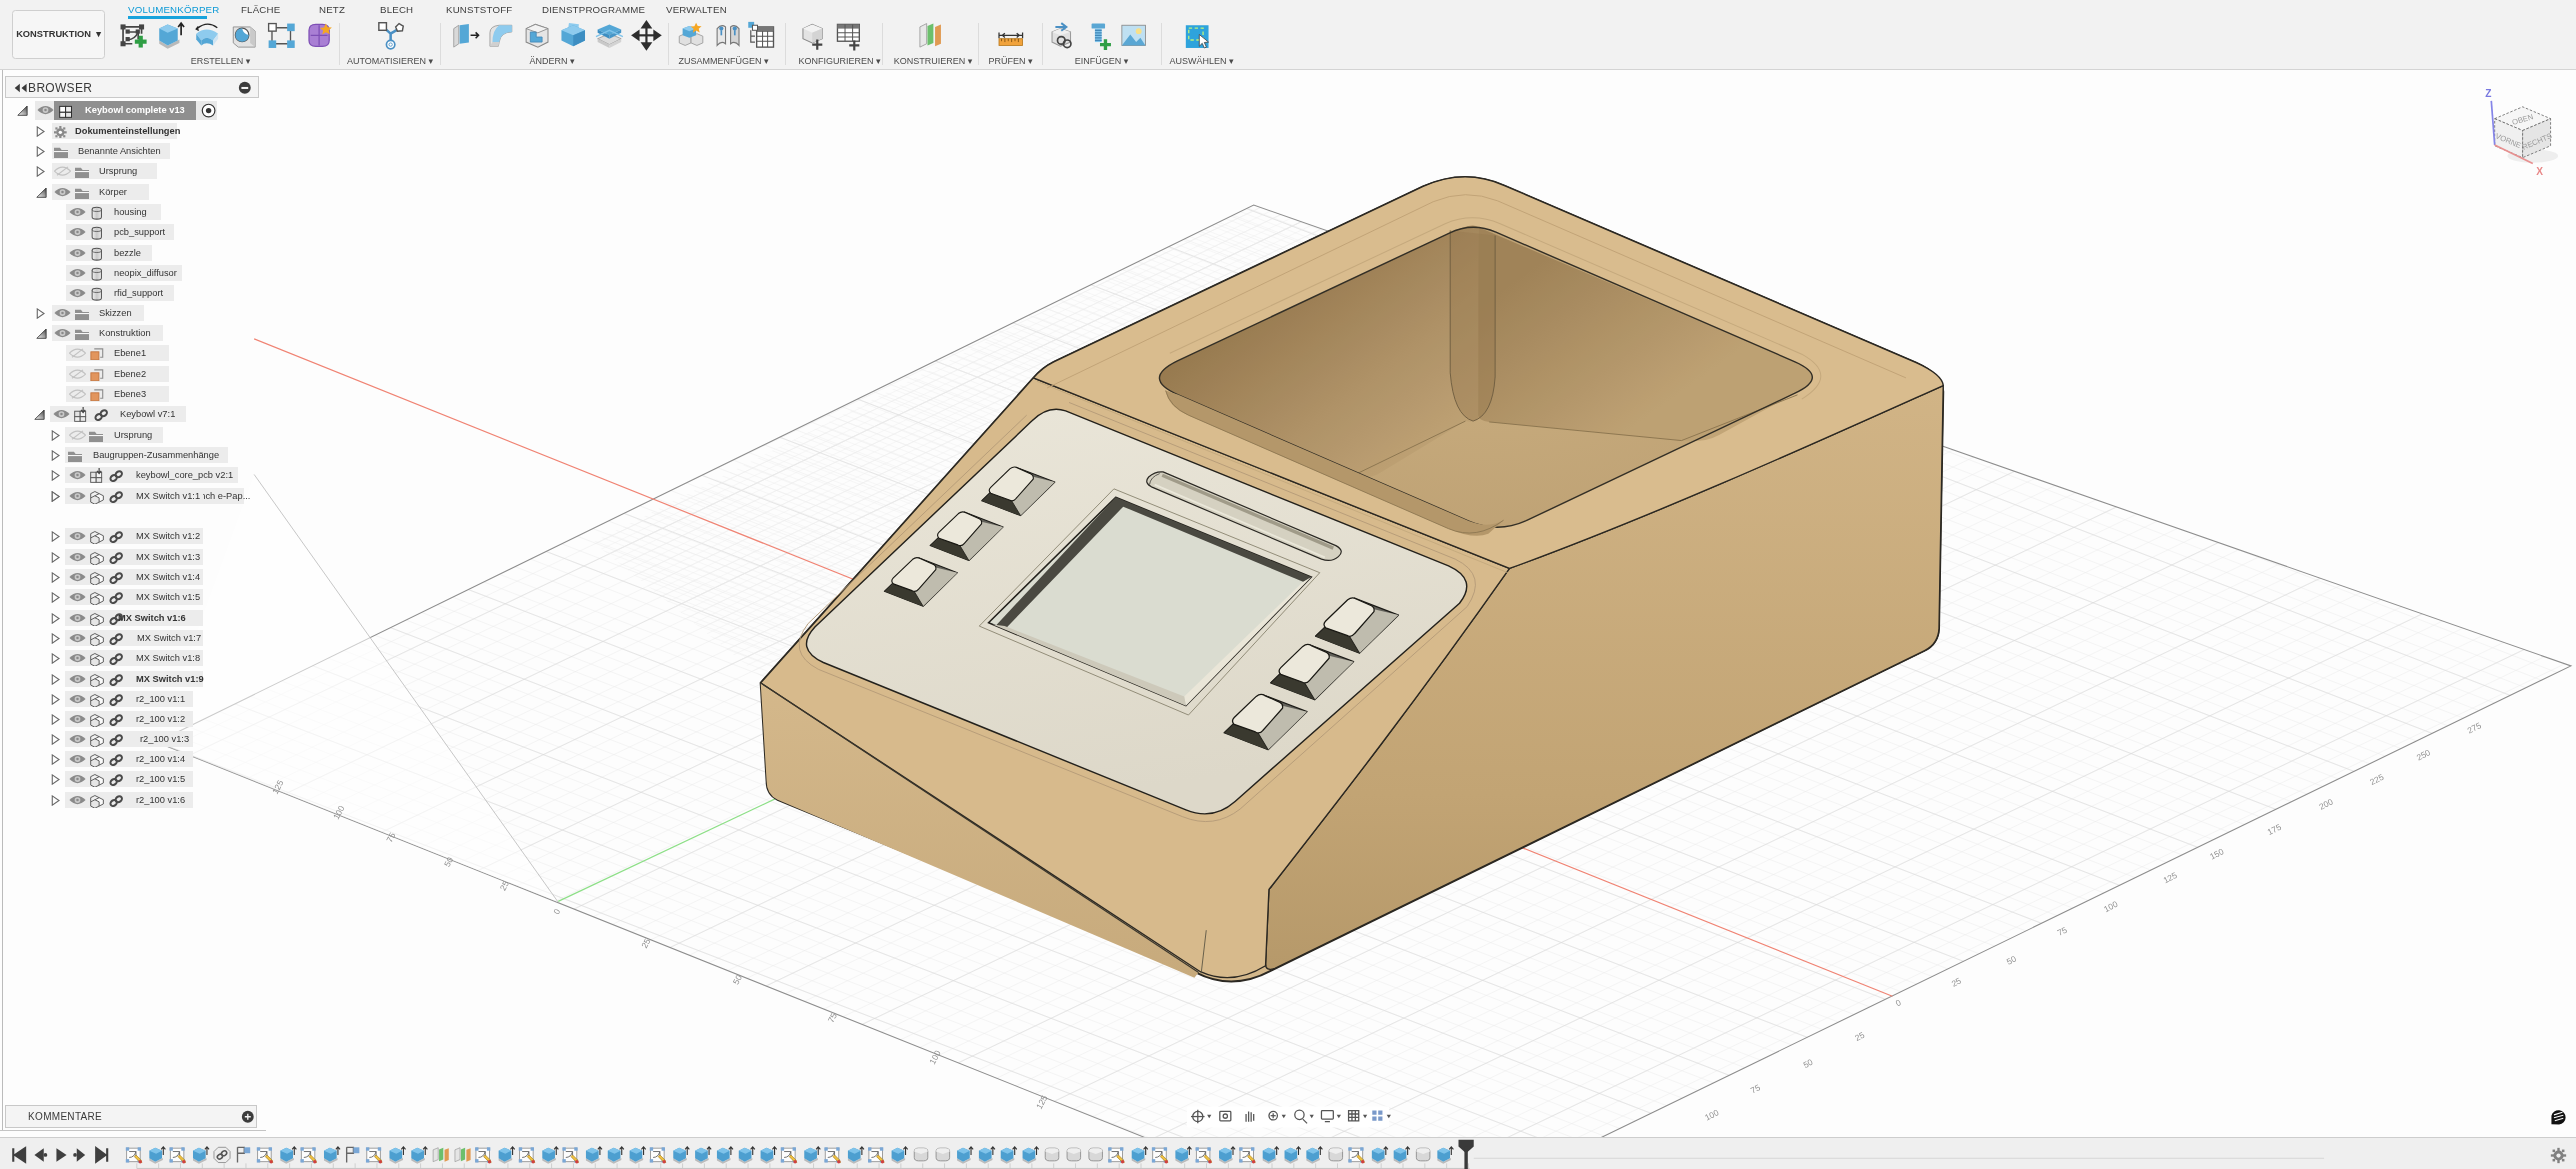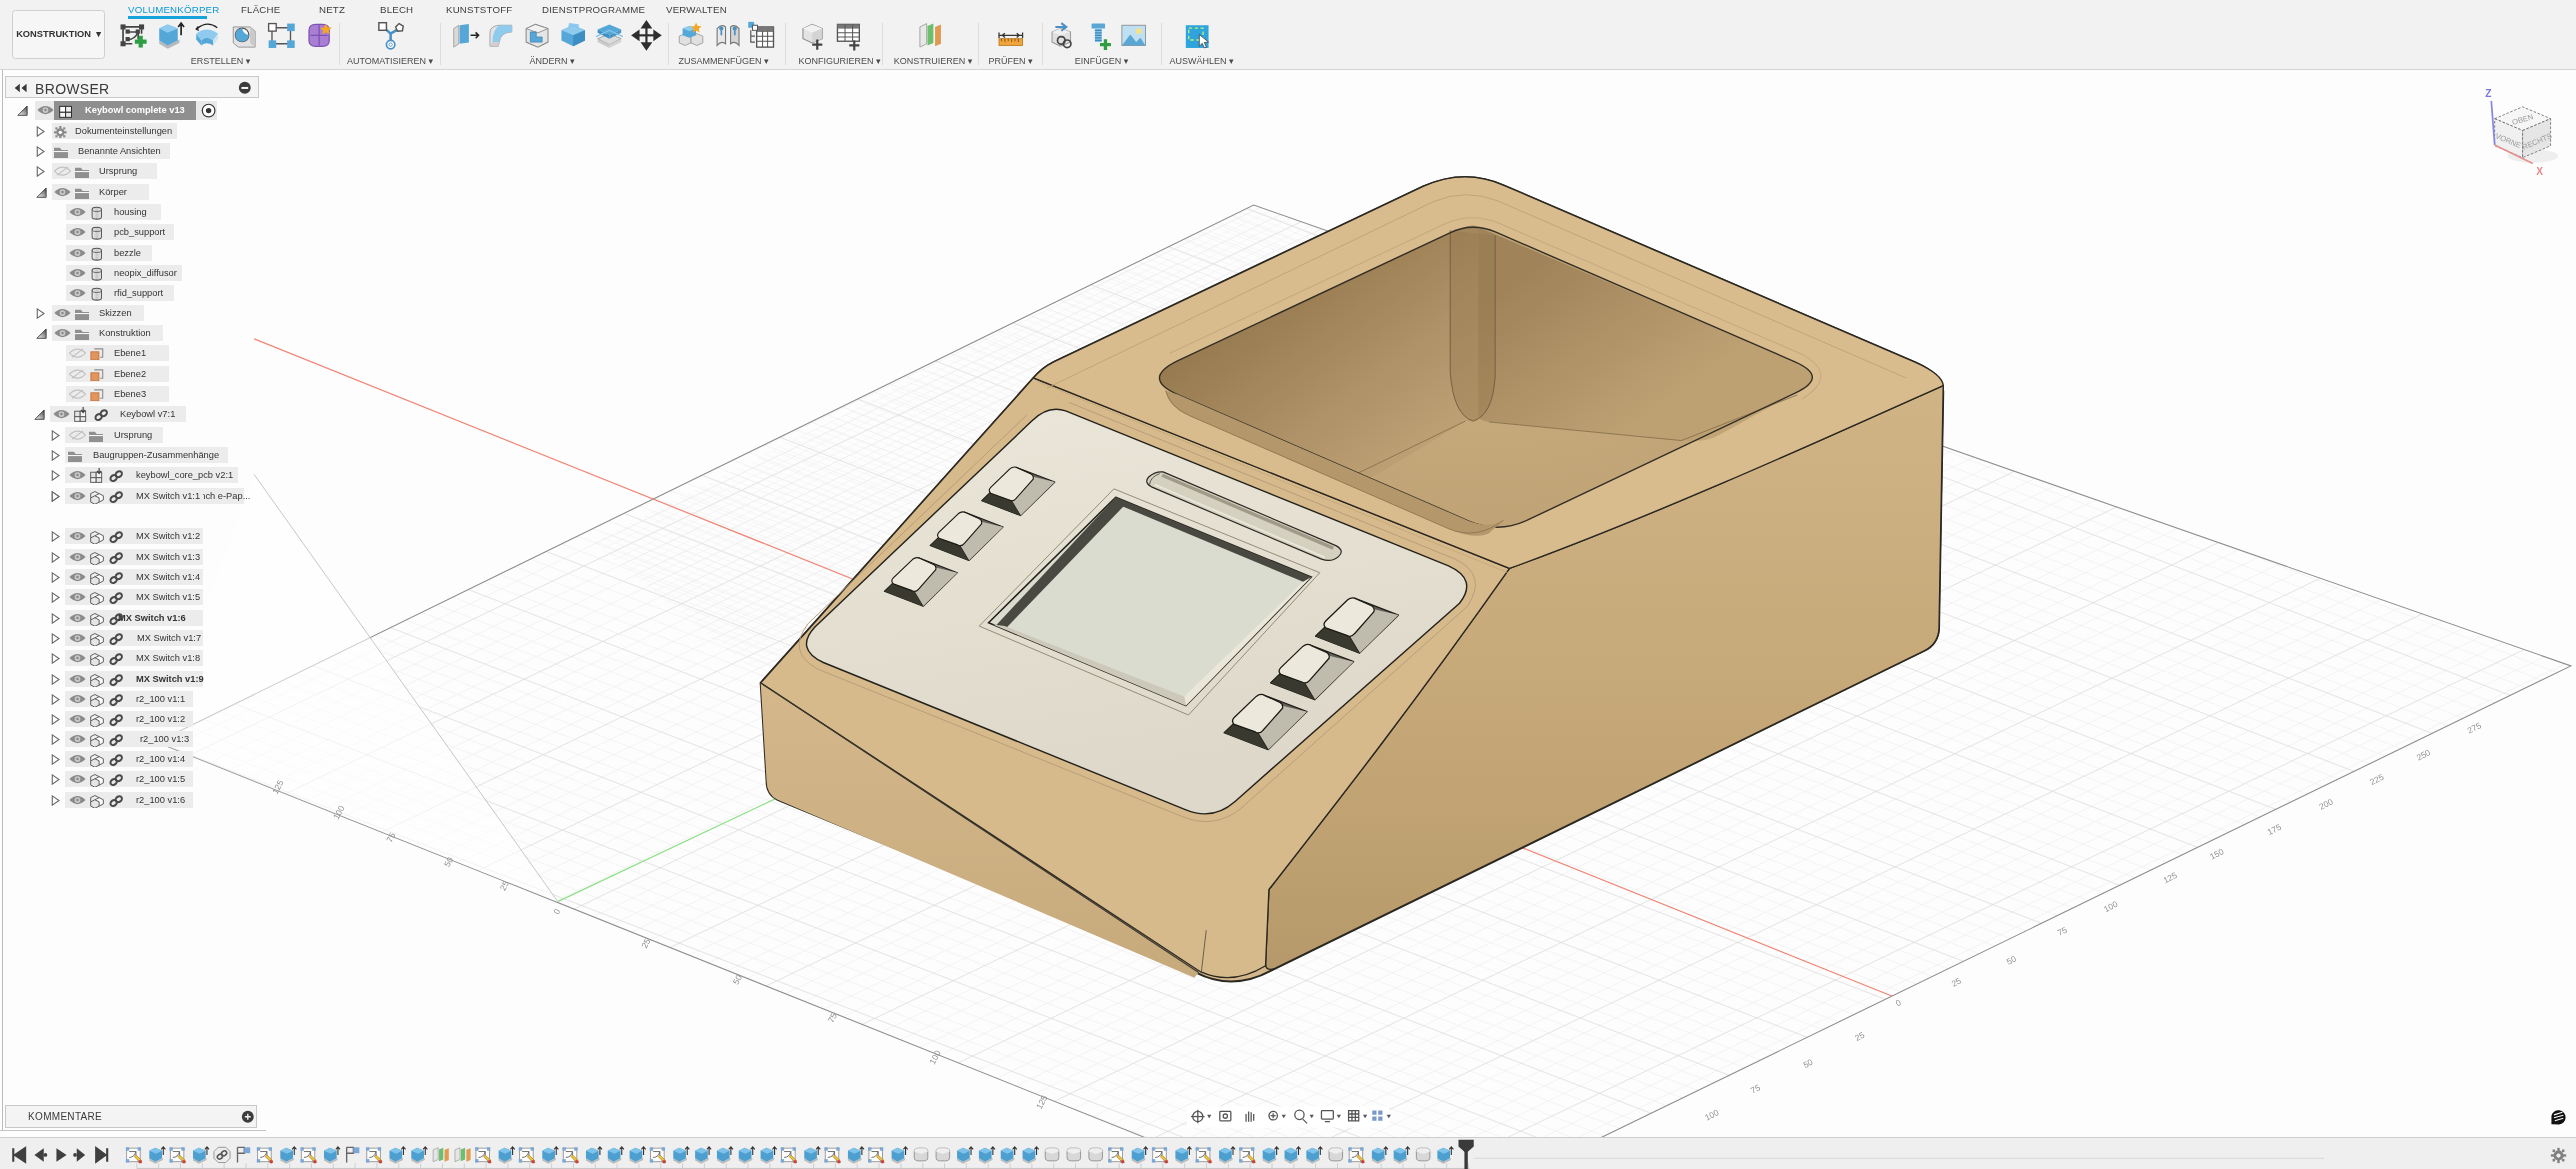--- a/index.html
+++ b/index.html
@@ -14,21 +14,21 @@
   #tabline{position:absolute;left:128px;top:16px;width:79px;height:2.5px;background:#18a3dc;}
   #konstr{position:absolute;left:12px;top:10.2px;width:91px;height:47px;background:#f6f6f6;
     border:0.8px solid #cfcfcf;border-radius:3.4px;color:#333;font-weight:bold;font-size:9.3px;
     text-align:center;line-height:47px;}
   .grplabel{position:absolute;top:56px;height:11px;font-size:9px;color:#4a4a4a;
     white-space:nowrap;text-align:center;}
   .gsep{position:absolute;top:23px;width:0.8px;height:42px;background:#dcdcdc;}
   #browser{position:absolute;left:0;top:70px;width:280px;height:1033px;z-index:20;}
   #bheader{position:absolute;left:5.1px;top:6px;width:254px;height:22px;background:#f4f4f4;
     border:0.8px solid #c9c9c9;box-sizing:border-box;}
-  #bheader .bh-t{position:absolute;left:29px;top:4.2px;font-size:14px;color:#3a3a3a;letter-spacing:0.3px;}
+  #bheader .bh-t{position:absolute;left:22px;top:4.2px;font-size:12px;color:#3a3a3a;letter-spacing:0.3px;}
   .trow{position:absolute;height:17px;font-size:9.3px;color:#333;}
   .rowbg{position:absolute;top:0;height:16px;background:#ececec;}
   .rowtx{position:absolute;top:2.5px;white-space:nowrap;}
   #kom{position:absolute;left:5.1px;top:1105px;width:252px;height:23px;background:#f4f4f4;
     border:0.8px solid #c8c8c8;box-sizing:border-box;z-index:25;}
   #kom .kt{position:absolute;left:22px;top:5.1px;font-size:10px;color:#3a3a3a;letter-spacing:0.3px;}
   #tl{position:absolute;left:0;top:1137px;width:2576px;height:33px;background:#efefef;
     border-top:0.8px solid #cdcdcd;box-sizing:border-box;z-index:25;}
   #leftedge{position:absolute;left:1.7px;top:70px;width:0.8px;height:1060px;background:#bbb;z-index:26;}
   #komline{position:absolute;left:0px;top:1130px;width:266px;height:0.8px;background:#c4c4c4;z-index:26;}
@@ -517,21 +517,21 @@
               <rect x="6.2" y="0" width="2.6" height="3.2"></rect>
               <rect x="6.2" y="11.8" width="2.6" height="3.2"></rect>
               <rect x="0" y="6.2" width="3.2" height="2.6"></rect>
               <rect x="11.8" y="6.2" width="3.2" height="2.6"></rect>
               <rect x="1.6" y="1.6" width="2.6" height="2.6"></rect>
               <rect x="10.8" y="1.6" width="2.6" height="2.6"></rect>
               <rect x="1.6" y="10.8" width="2.6" height="2.6"></rect>
               <rect x="10.8" y="10.8" width="2.6" height="2.6"></rect>
             </g>
           </svg>
-          <div class="rowtx" style="left:75px;color:#333;font-weight:normal">Dokumenteinstellungen</div>
+          <div class="rowtx" style="left:75px;color:#333;font-weight:bold">Dokumenteinstellungen</div>
         </div>
         <div class="trow" style="left:0;top:73px;width:280px">
           <div class="rowbg" style="left:52px;width:118px"></div>
           <svg style="position:absolute;left:36px;top:3.4px" width="9.3" height="11" viewBox="0 0 11 13">
             <path d="M 1.5 1 L 9.5 6.5 L 1.5 12 Z" fill="#fcfcfc" stroke="#666" stroke-width="1.3"></path>
           </svg>
           <svg style="position:absolute;left:54px;top:2.5px" width="14.4" height="12" viewBox="0 0 17 14">
             <path d="M 0 2 L 7 2 L 9 4.5 L 17 4.5 L 17 14 L 0 14 Z" fill="#909090"></path>
             <path d="M 0 6.5 L 17 6.5" stroke="#fff" stroke-width="1.2"></path>
           </svg>

